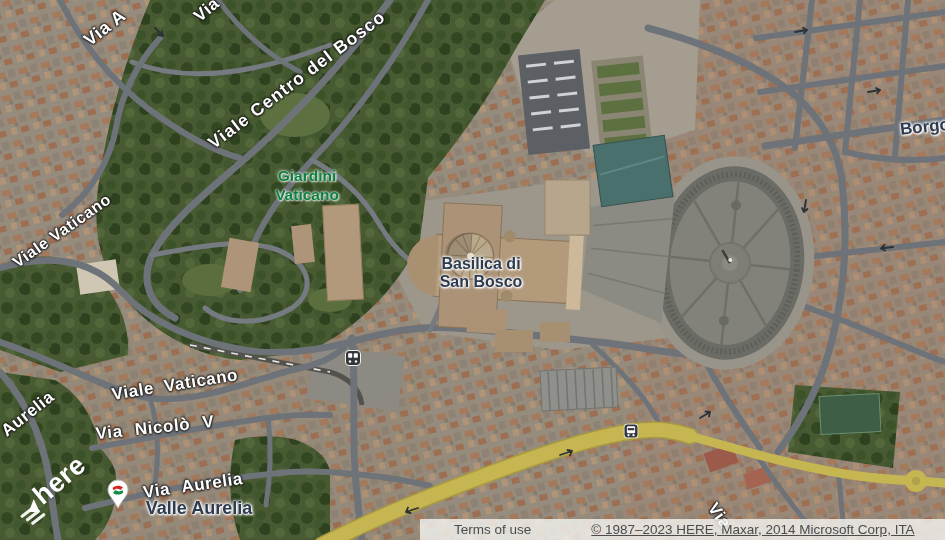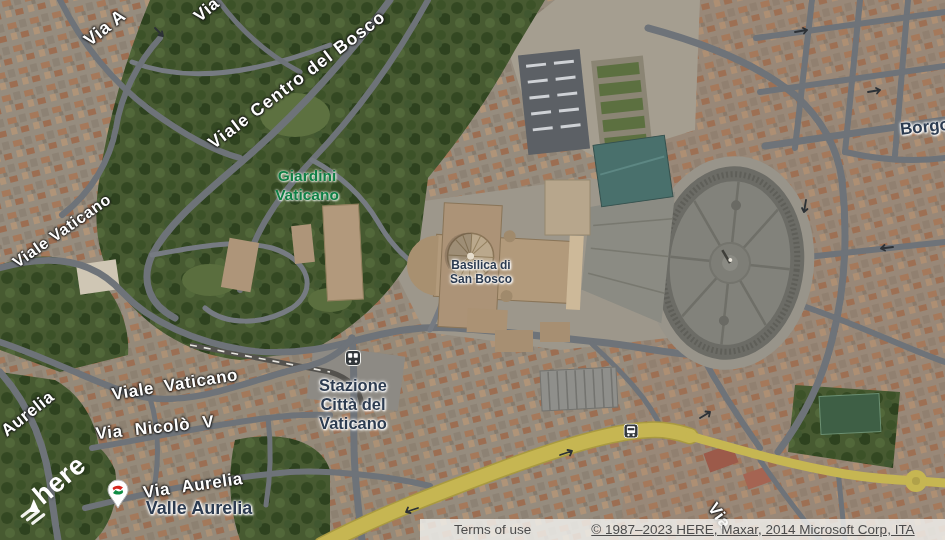--- a/index.html
+++ b/index.html
@@ -261,28 +261,23 @@
 <div class="lbl road" style="left:105px;top:28px;--r:-38deg;font-size:18px;">Via A</div>
 <div class="lbl road" style="left:207px;top:10px;--r:-40deg;">Via</div>
 <div class="lbl road" style="left:297px;top:80px;--r:-37deg;font-size:17.5px;letter-spacing:1.2px;">Viale Centro del Bosco</div>
 <div class="lbl road" style="left:62px;top:231px;--r:-35deg;font-size:16px;">Viale Vaticano</div>
 <div class="lbl road" style="left:175px;top:385px;--r:-9deg;word-spacing:5px;">Viale Vaticano</div>
 <div class="lbl road" style="left:155px;top:428px;--r:-6deg;word-spacing:7px;">Via Nicolò V</div>
 <div class="lbl road" style="left:28px;top:414px;--r:-38deg;">Aurelia</div>
 <div class="lbl road" style="left:193px;top:486px;--r:-8deg;word-spacing:7px;">Via Aurelia</div>
 <div class="lbl road" style="left:719px;top:516px;--r:55deg;z-index:10;">Via</div>
 
-<div class="lbl place" style="left:481px;top:273px;font-size:12px;">
+<div class="lbl place" style="left:481px;top:273px;font-size:16px;">
   <div>Basilica di</div>
   <div>San Bosco</div>
-</div>
-<div class="lbl place" style="left:353px;top:404px;font-size:16.5px;">
-  <div>Stazione</div>
-  <div>Città del</div>
-  <div>Vaticano</div>
 </div>
 <div class="lbl place" style="left:193px;top:508px;font-size:18px;padding-left:12px;">Valle Aurelia</div>
 <div class="lbl place" style="left:925px;top:127px;--r:-6deg;font-size:17px;">Borgo</div>
 
 <div class="lbl park" style="left:307px;top:185px;">
   <div>Giardini</div>
   <div>Vaticano</div>
 </div>
 
 <div class="here-logo">

